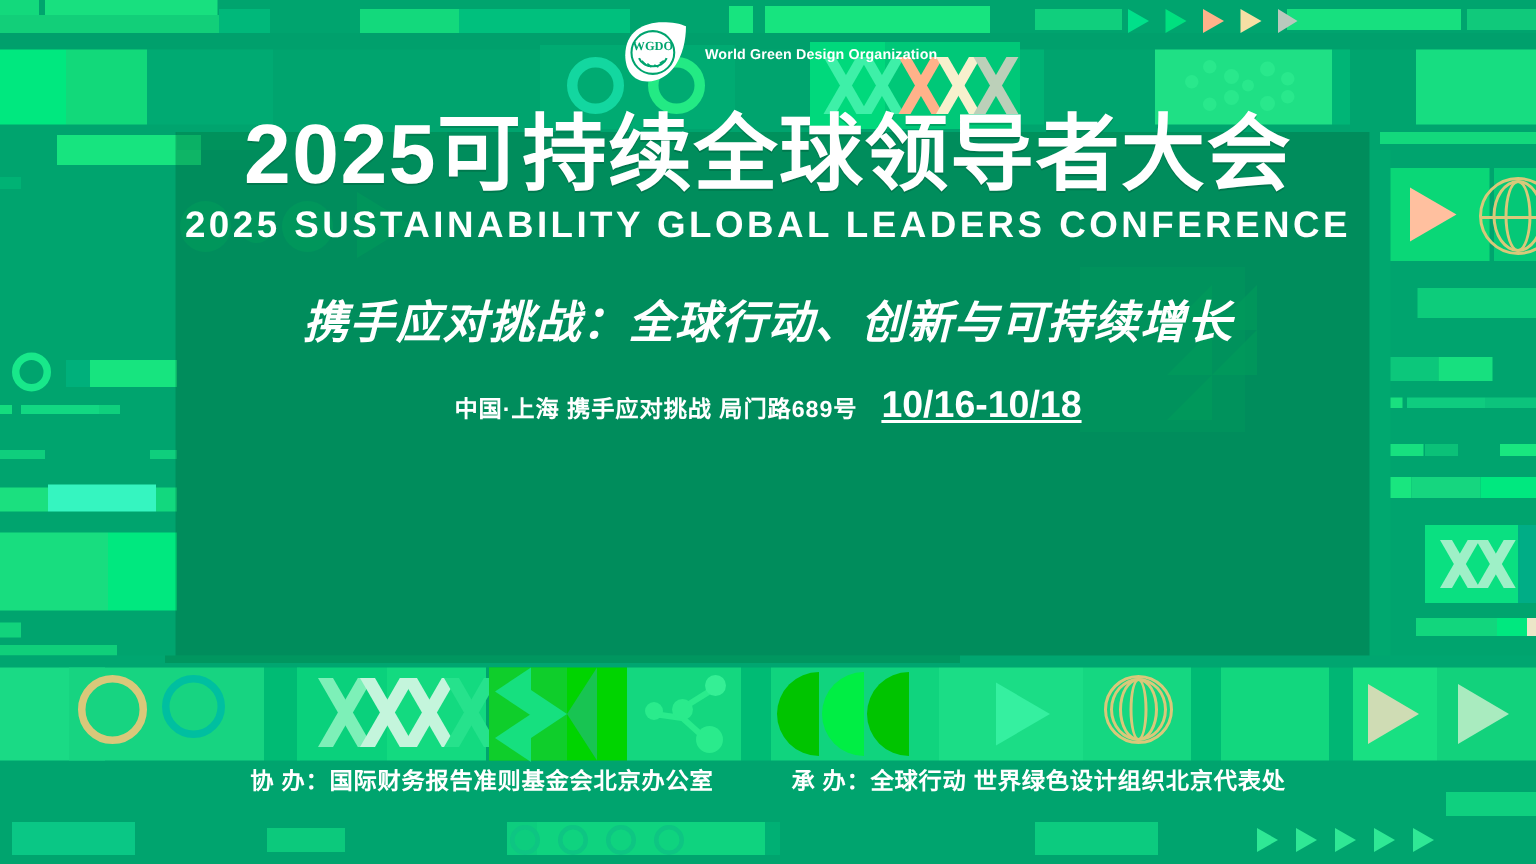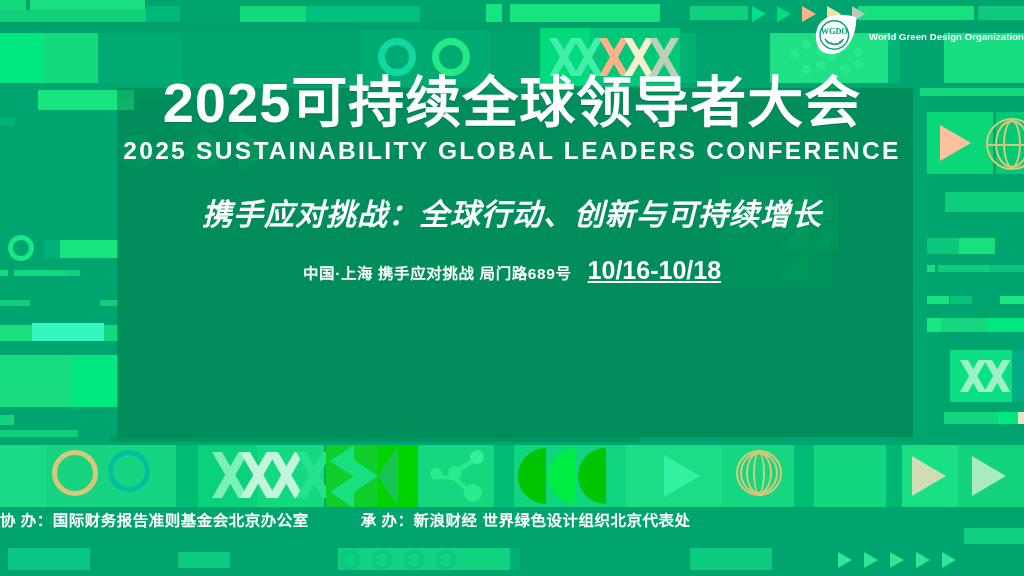--- a/index.html
+++ b/index.html
@@ -33,21 +33,21 @@
   .triGrid{position:absolute;overflow:hidden;}
   .triGrid s{position:absolute;width:0;height:0;border-style:solid;}
 
   
   .panel{
     position:absolute;left:117px;top:88px;width:796px;height:349px;
     background:rgba(0,105,62,.38);
   }
 
   
-  .logobar{position:absolute;left:16px;right:0;top:12px;display:flex;justify-content:center;align-items:flex-end;gap:26px;flex-direction:column;}
+  .logobar{position:absolute;left:16px;right:0;top:12px;display:flex;justify-content:center;align-items:center;gap:26px;flex-direction:column;}
   .wgdo{display:flex;align-items:center;gap:9px;}
   .wgdo-mark{width:46px;height:46px;position:relative;}
   .wgdo-txt{display:flex;flex-direction:column;line-height:1;}
   .wgdo-cn{color:#fff;font-size:19px;font-weight:700;letter-spacing:1.2px;white-space:nowrap;}
   .wgdo-en{color:#fff;font-size:9.5px;font-weight:700;letter-spacing:.1px;white-space:nowrap;margin-top:3px;}
   .sina{position:relative;width:128px;height:46px;}
   .sina-word{position:absolute;left:0;bottom:-1px;color:#fff;font-size:30px;font-weight:800;font-style:italic;letter-spacing:-1px;font-family:"DejaVu Sans",sans-serif;}
   .sina-cn{position:absolute;right:0;bottom:2px;color:#fff;font-size:24px;font-weight:700;font-style:italic;letter-spacing:0;}
 
   
@@ -70,21 +70,21 @@
     font-family:"Liberation Serif","DejaVu Serif",serif;
   }
   .meta{
     display:flex;justify-content:center;align-items:baseline;gap:16px;margin-top:22px;
     color:#fff;
   }
   .meta-place{font-size:15.5px;font-weight:600;letter-spacing:.6px;white-space:nowrap;}
   .meta-date{font-size:25px;font-weight:800;letter-spacing:0;white-space:nowrap;font-family:"Liberation Sans",sans-serif;text-decoration:underline;}
 
   
-  .footer{position:absolute;left:0;right:0;top:508px;display:flex;gap:52px;}
+  .footer{position:absolute;left:0;right:0;top:508px;display:flex;justify-content:center;gap:52px;}
   .f-item{color:#fff;font-size:15.5px;font-weight:600;letter-spacing:.5px;white-space:nowrap;}
 </style>
 </head>
 <body>
 
 <div class="poster">
 
   <div class="bg">
 
     <div class="blk" style="left:0;top:0;width:1024px;height:576px;background:#00a46e;"></div>
@@ -350,16 +350,16 @@
     <div class="sub-en">
     </div>
     <div class="meta">
       <span class="meta-place">中国·上海 携手应对挑战 局门路689号</span>
       <span class="meta-date">10/16-10/18</span>
     </div>
   </div>
 
   <div class="footer">
     <span class="f-item">协 办：国际财务报告准则基金会北京办公室</span>
-    <span class="f-item">承 办：新浪财经 世界绿色设计组织北京代表处</span>
+    <span class="f-item">承 办：全球行动 世界绿色设计组织北京代表处</span>
   </div>
 
 </div>
 
 </body></html>

